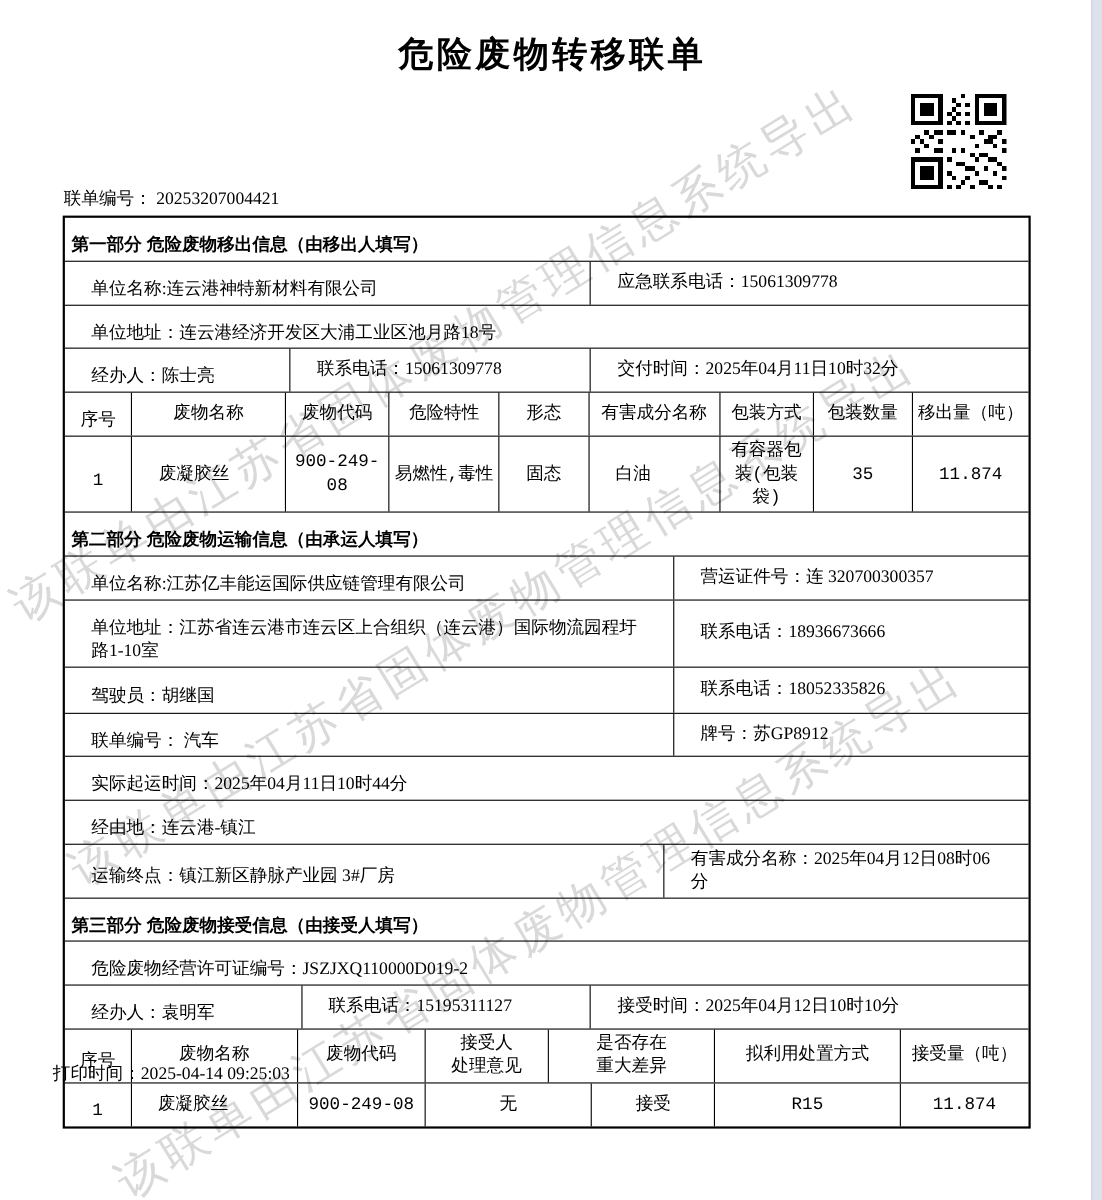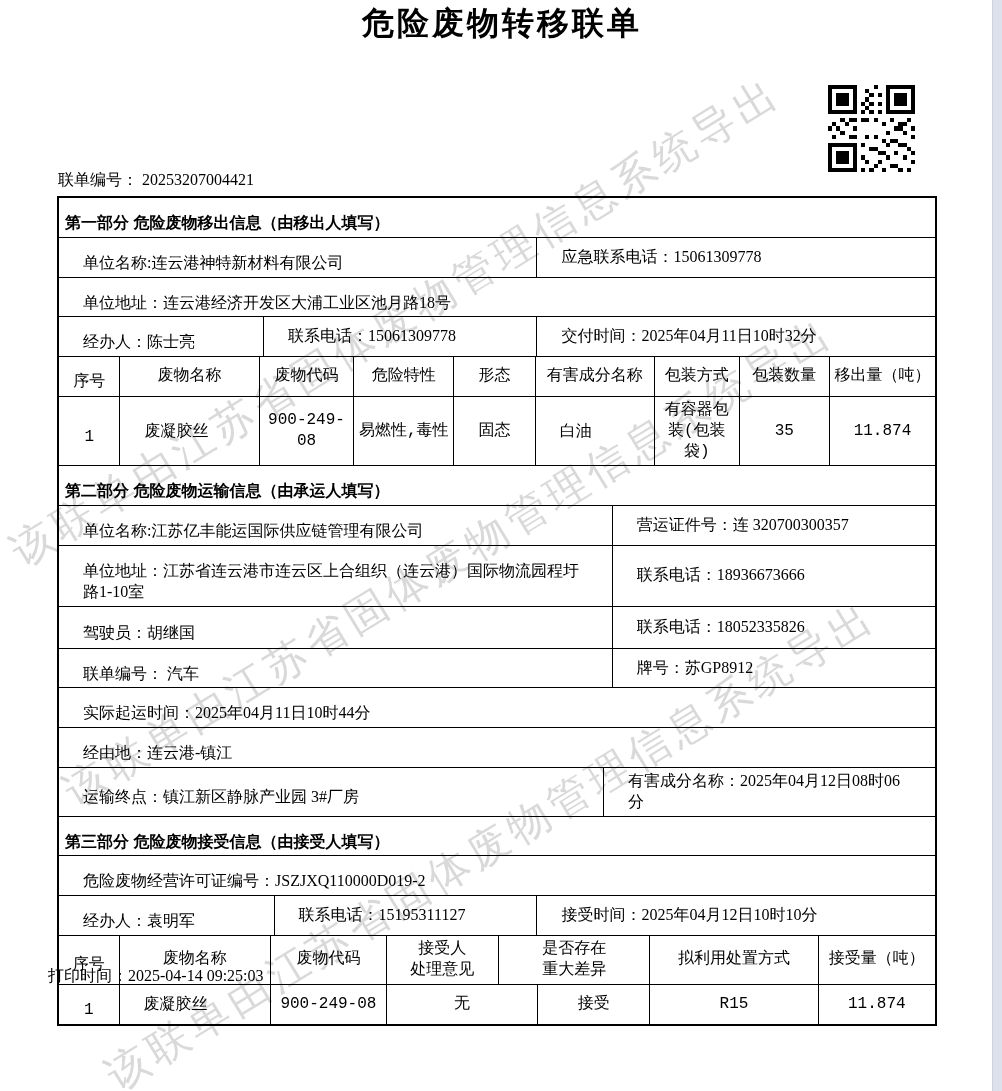--- a/index.html
+++ b/index.html
@@ -16,21 +16,21 @@
     color:rgba(80,80,80,0.22);
     transform:rotate(-31.5deg); transform-origin:0 50%;
     font-family:"Liberation Serif","DejaVu Serif",serif;
     pointer-events:none;
   }
   .wm1 { left:15px;  top:532px; }
   .wm2 { left:68px;  top:772px; }
   .wm3 { left:110px; top:1056px; }
   
   .title {
-    position:absolute; z-index:2; left:0; top:2px; width:994px;
+    position:absolute; z-index:2; left:0; top:28px; width:994px;
     text-align:center; font-size:32px; font-weight:bold; letter-spacing:3px;
     color:#000; font-family:"Liberation Sans","DejaVu Sans",sans-serif;padding-left:10px;
   }
   .qr { position:absolute; z-index:2; left:828px; top:85px; width:87px; height:87px; }
   .mno { position:absolute; z-index:2; left:58px; top:170px; font-size:16px; color:#000; }
   
   .tbl {
     position:absolute; z-index:1; left:57px; top:196px; width:880px;
     border:2px solid #000; background:transparent;
   }

